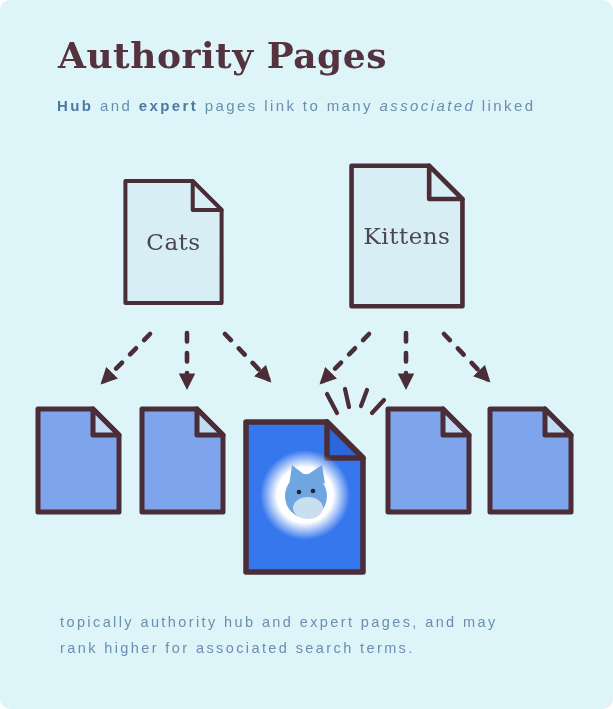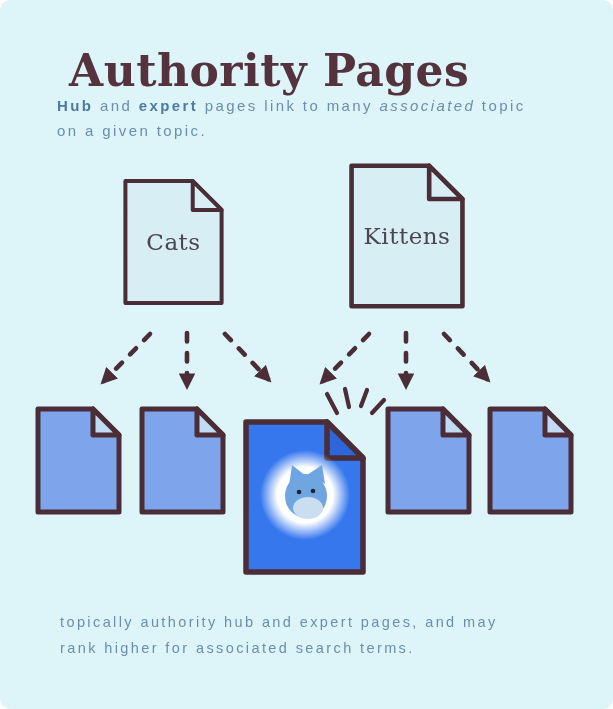--- a/index.html
+++ b/index.html
@@ -6,23 +6,23 @@
     --bg:#ddf5f8; --outline:#4a2d37; --title:#54333e;
     --body-text:#6b8eb0; --body-text-strong:#4e79a4; --doc-label:#4b4650;
     --hub-fill:#d6eef4; --authority-fill:#7ea5ec; --authority-fold:#c2dbf5;
     --featured-fill:#3677ee; --featured-fold:#2d66d9;
     --cat-blue:#6fa6e1; --cat-light:#c9dfef; --cat-eye:#1c2733;
   }
   html,body{margin:0;padding:0;background:#ffffff;font-family:"Liberation Sans",sans-serif;}
   .page{position:relative;width:613px;height:709px;background:var(--bg);
         border-radius:10px;overflow:hidden;}
 
-  .title{position:absolute;left:56px;top:32px;margin:13px;
+  .title{position:absolute;left:56px;top:32px;margin:2px;
          font-family:"DejaVu Serif","Liberation Serif",serif;
-         font-size:44px;font-weight:700;letter-spacing:.5px;color:var(--title);}
+         font-size:36px;font-weight:700;letter-spacing:.5px;color:var(--title);}
 
   .subtitle{position:absolute;left:57px;top:93px;font-size:15px;line-height:25px;
             letter-spacing:2.4px;color:var(--body-text);white-space:nowrap;}
   .subtitle .b{font-weight:bold;color:var(--body-text-strong);}
   .subtitle .i{font-style:italic;}
 
   .connectors{position:absolute;left:0;top:0;width:613px;height:709px;pointer-events:none;}
   .arrow{fill:none;stroke:var(--outline);stroke-width:4.6;
          stroke-linecap:round;stroke-dasharray:8.5 11.5;}
   .ray{fill:none;stroke:var(--outline);stroke-width:4.2;stroke-linecap:round;}
@@ -55,22 +55,21 @@
           letter-spacing:2.4px;color:var(--body-text);white-space:nowrap;}
 </style>
 </head>
 <body>
 
 <div class="page">
 
   <h1 class="title">Authority Pages</h1>
 
   <div class="subtitle">
-    <div><span class="b">Hub</span><span> and </span><span class="b">expert</span><span> pages link to many </span><span class="i">associated</span><span> topic</span></div>
-    <div>on a given topic.</div>
+    <div><span class="b">Hub</span><span> and </span><span class="b">expert</span><span> pages link to many </span><span class="i">associated</span><span> linked</span></div>
   </div>
 
   <svg class="connectors" viewBox="0 0 613 709">
     <defs>
       <marker id="ah" viewBox="0 0 10 10" refX="7" refY="5" markerWidth="3.6" markerHeight="3.6" orient="auto-start-reverse">
         <path class="ah" d="M0,0 L10,5 L0,10 Z"></path>
       </marker>
     </defs>
     <path class="arrow" d="M150,334 L104,381" marker-end="url(#ah)"></path>
     <path class="arrow" d="M187,333 L187,385" marker-end="url(#ah)"></path>

